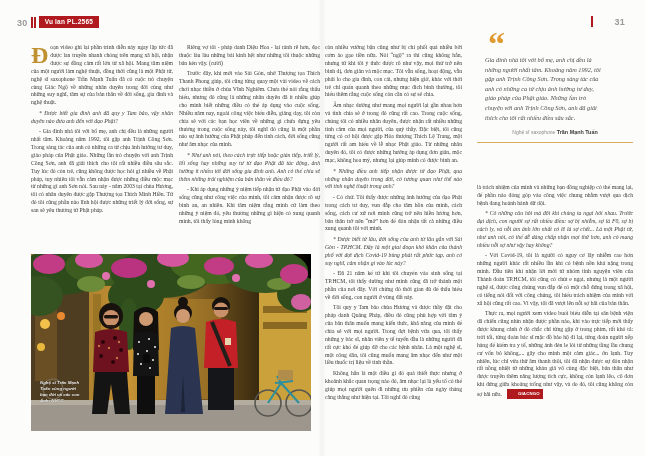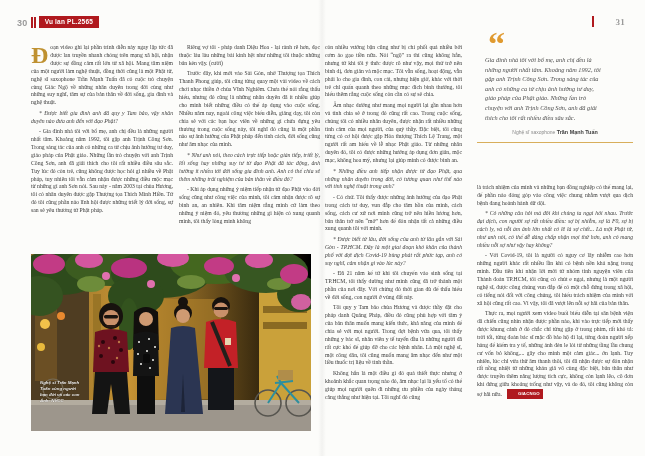--- a/index.html
+++ b/index.html
@@ -4,21 +4,21 @@
 <style>
   html,body{margin:0;padding:0;background:#e9e9e6;}
   .spread{
     position:relative;width:645px;height:456px;background:#fcfcfa;
     overflow:hidden;font-family:"Liberation Serif",serif;color:#3a3a3a;
   }
   
   .hdr-left{position:absolute;left:17px;top:16px;display:flex;align-items:flex-end;gap:3px;
     font-family:"Liberation Sans",sans-serif;}
   .hdr-right{position:absolute;right:20px;top:16px;display:flex;align-items:center;gap:21px;
-    font-family:Liberation Serif, serif;}
+    font-family:Liberation Sans, sans-serif;}
   .pg-num{font-size:9px;font-weight:bold;color:#9a9a9a;letter-spacing:.3px;}
   .hdr-bars{display:inline-block;width:5px;height:11px;
     background:linear-gradient(90deg,#b0191e 0 2px,transparent 2px 3px,#b0191e 3px 5px);}
   .hdr-bar-r{display:inline-block;width:2.5px;height:11px;background:#b0191e;}
   .hdr-badge{background:#b0191e;color:#fff;font-size:6.5px;font-weight:bold;
     padding:2px 6px 2.5px 6px;letter-spacing:.2px;}
   
   .col{position:absolute;text-align:justify;}
   .col p{margin:0 0 2.5px 0;font-size:5.7px;line-height:7.9px;text-indent:8px;}
   .col p.lead,.col p.cont{text-indent:0;}

